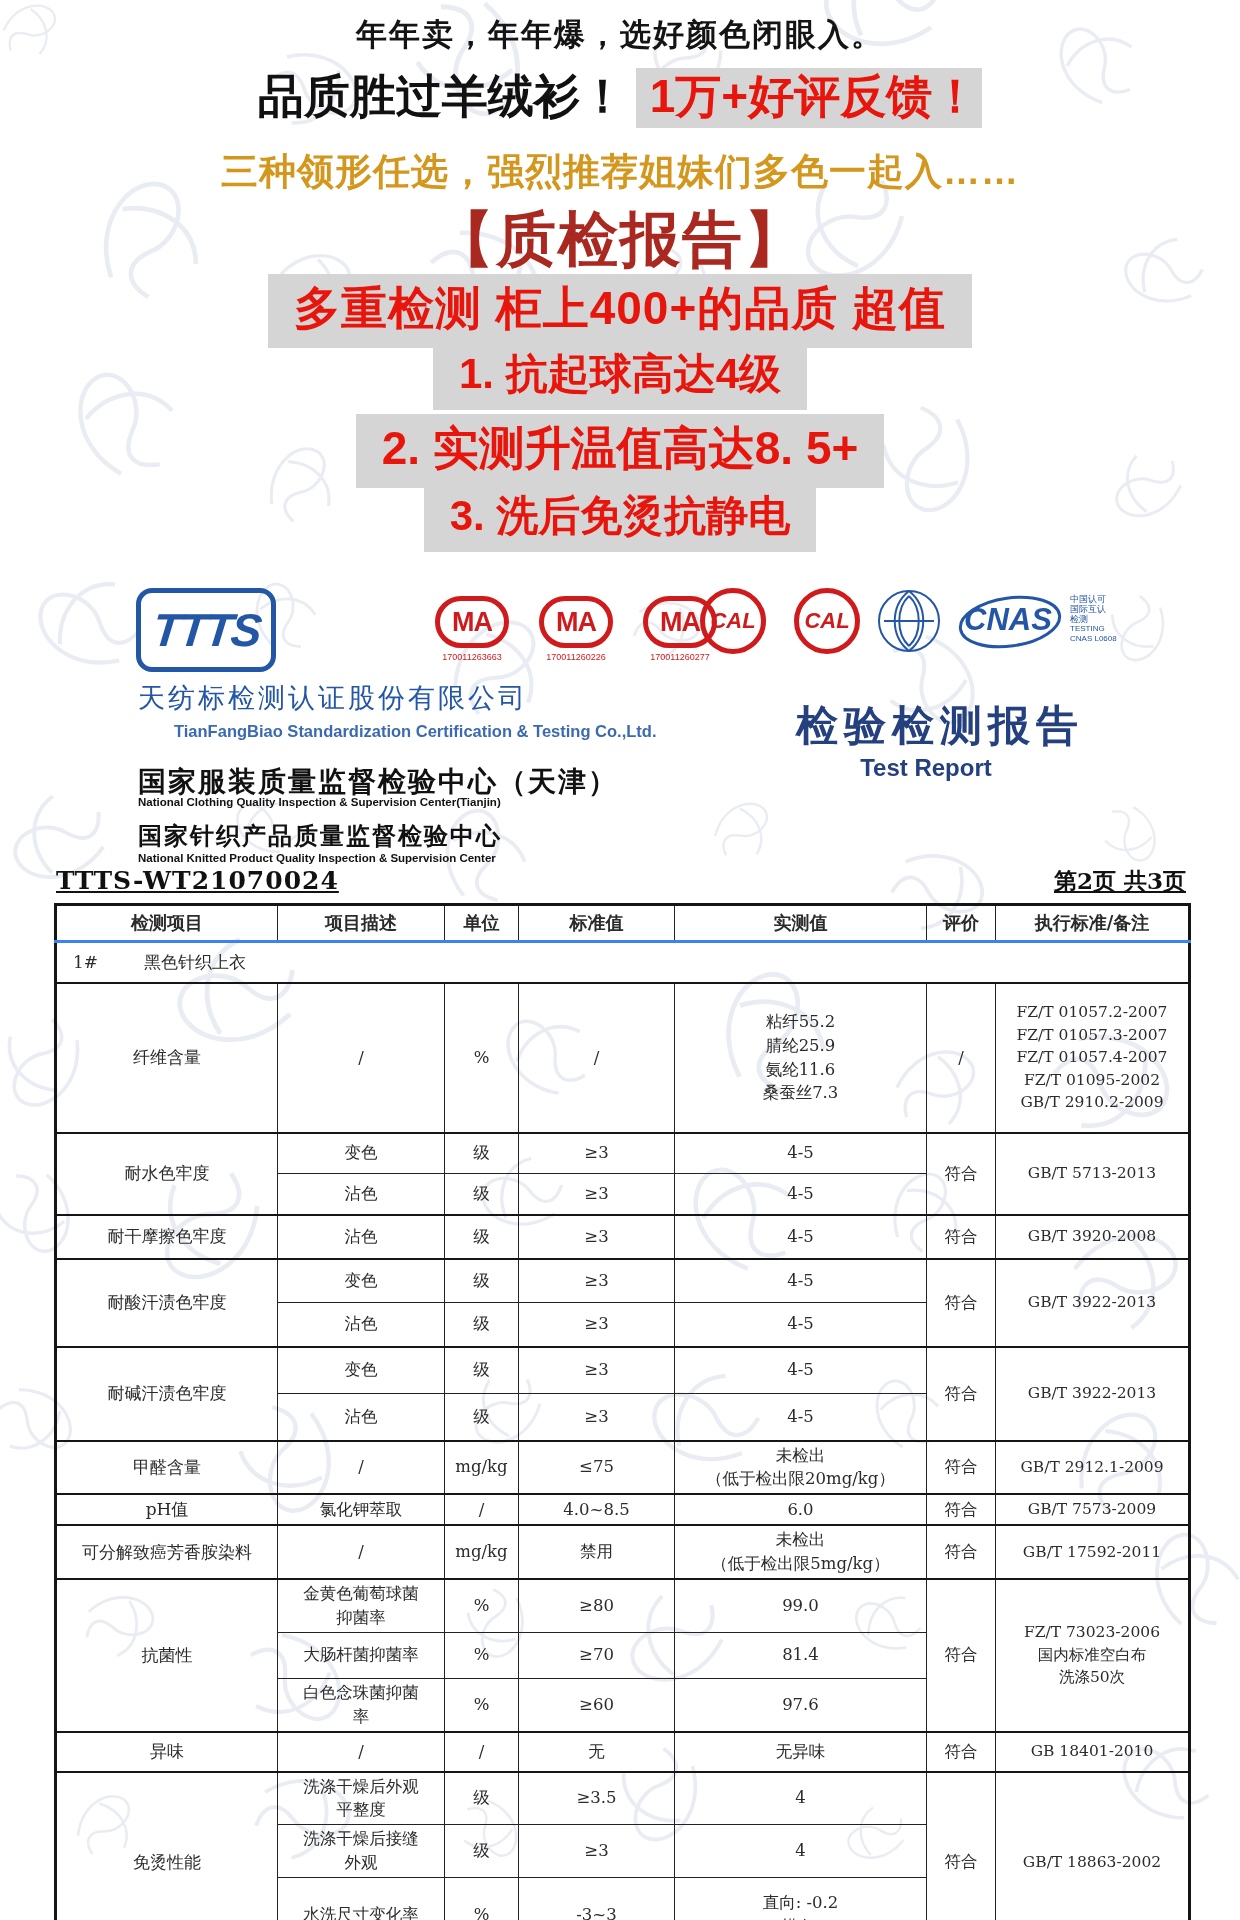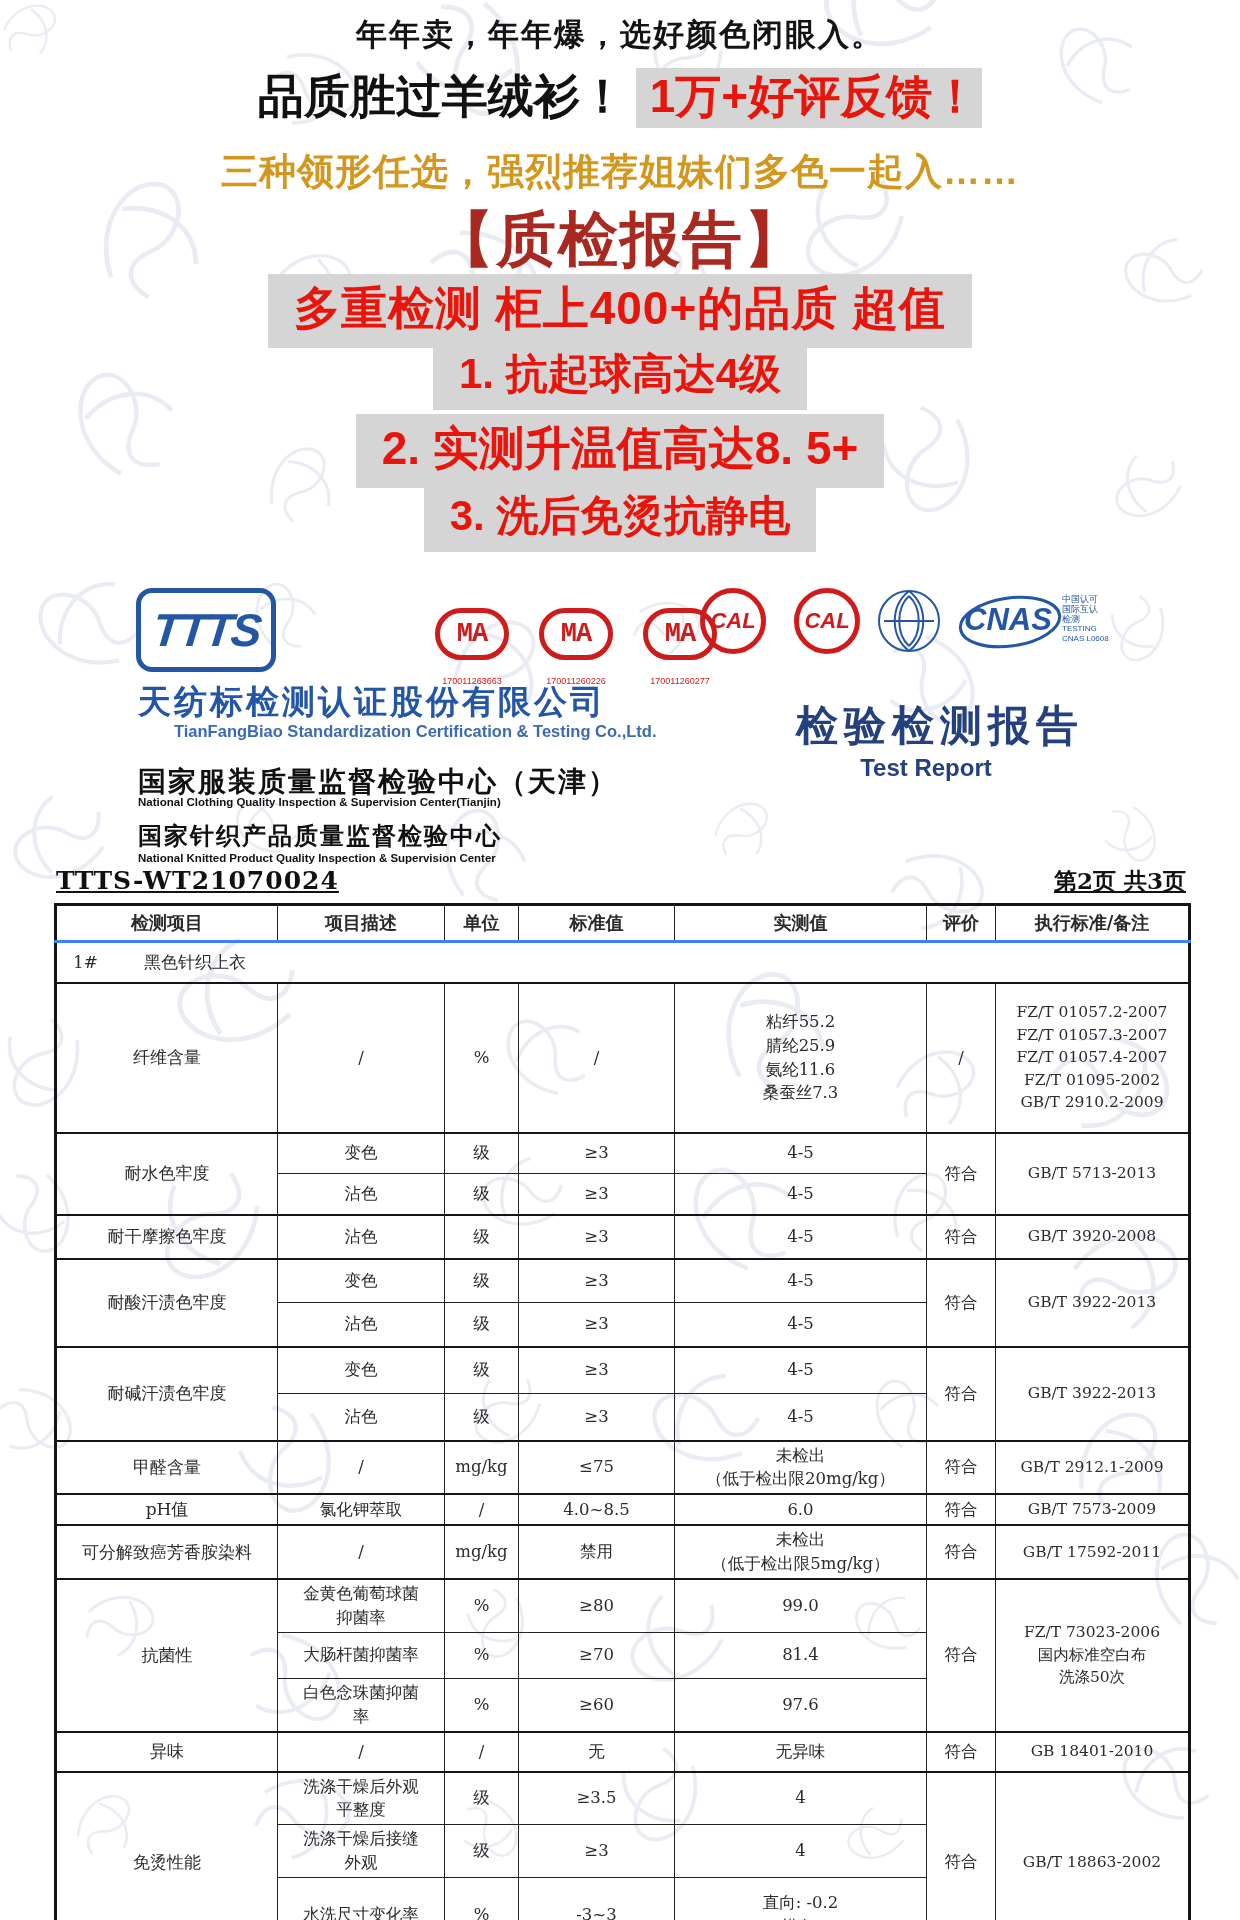--- a/index.html
+++ b/index.html
@@ -22,33 +22,33 @@
   .b1{top:274px;font-size:46px;letter-spacing:1px;}
   .b2{top:342px;font-size:42px;}
   .b3{top:414px;font-size:46px;}
   .b4{top:484px;font-size:42px;}
 
   
   .ttts-box{left:136px;top:588px;width:140px;height:84px;border:5px solid var(--blue);border-radius:16px;
     display:flex;align-items:center;justify-content:center;}
   .ttts-text{font-size:46px;font-weight:bold;font-style:italic;color:var(--blue);letter-spacing:-2px;transform:skewX(-6deg);}
   .ma{position:absolute;top:592px;width:80px;text-align:center;}
-  .ma .shape{width:74px;height:52px;margin:16px auto;border:5px solid var(--mared);border-radius:26px;
-    display:flex;align-items:center;justify-content:center;font-size:27px;font-weight:bold;color:var(--mared);letter-spacing:-1px;font-family:Liberation Mono, monospace;}
+  .ma .shape{width:74px;height:52px;margin:4px auto;border:5px solid var(--mared);border-radius:26px;
+    display:flex;align-items:center;justify-content:center;font-size:27px;font-weight:bold;color:var(--mared);letter-spacing:-1px;}
   .ma .num{font-size:9px;color:var(--mared);margin-top:4px;letter-spacing:0;}
   .cal{position:absolute;top:588px;width:66px;height:66px;border:5px solid var(--mared);border-radius:50%;
     display:flex;align-items:center;justify-content:center;font-size:22px;font-weight:bold;color:var(--mared);font-style:italic;}
   .ilac{left:876px;top:588px;}
   .cnas-wrap{left:958px;top:594px;display:flex;}
   .cnas-mark{position:relative;width:104px;height:56px;}
   .cnas-mark .word{position:absolute;top:8px;left:6px;font-size:31px;font-weight:bold;font-style:italic;color:var(--blue);letter-spacing:0;}
-  .cnas-side{color:var(--blue);font-size:9px;line-height:10px;text-align:left;}
+  .cnas-side{margin-left:8px;color:var(--blue);font-size:9px;line-height:10px;text-align:left;}
   .cnas-side .en{font-size:8px;}
 
-  .agcn{left:138px;top:680px;font-size:33px;font-weight:bold;color:var(--blue);letter-spacing:3px;}
+  .agcn{left:138px;top:680px;font-size:27px;font-weight:normal;color:var(--blue);letter-spacing:3px;}
   .agen{left:138px;top:722px;font-size:16.5px;font-weight:bold;color:#3c6ab0;margin-left:36px;}
   .ctr{left:138px;color:#111;font-weight:bold;}
   .ctr1{top:763px;font-size:28px;letter-spacing:2px;}
   .ctr1e{top:796px;font-size:11.5px;}
   .ctr2{top:820px;font-size:24px;letter-spacing:2px;}
   .ctr2e{top:852px;font-size:11.5px;}
   .repcn{left:796px;top:698px;font-size:42px;font-weight:bold;color:var(--navy);letter-spacing:6px;font-family:"Liberation Serif",serif;}
   .repen{left:796px;top:754px;width:260px;text-align:center;font-size:24px;font-weight:bold;color:var(--navy);}
 
   .serif{font-family:"DejaVu Serif","Liberation Serif",serif;text-decoration:underline;}

